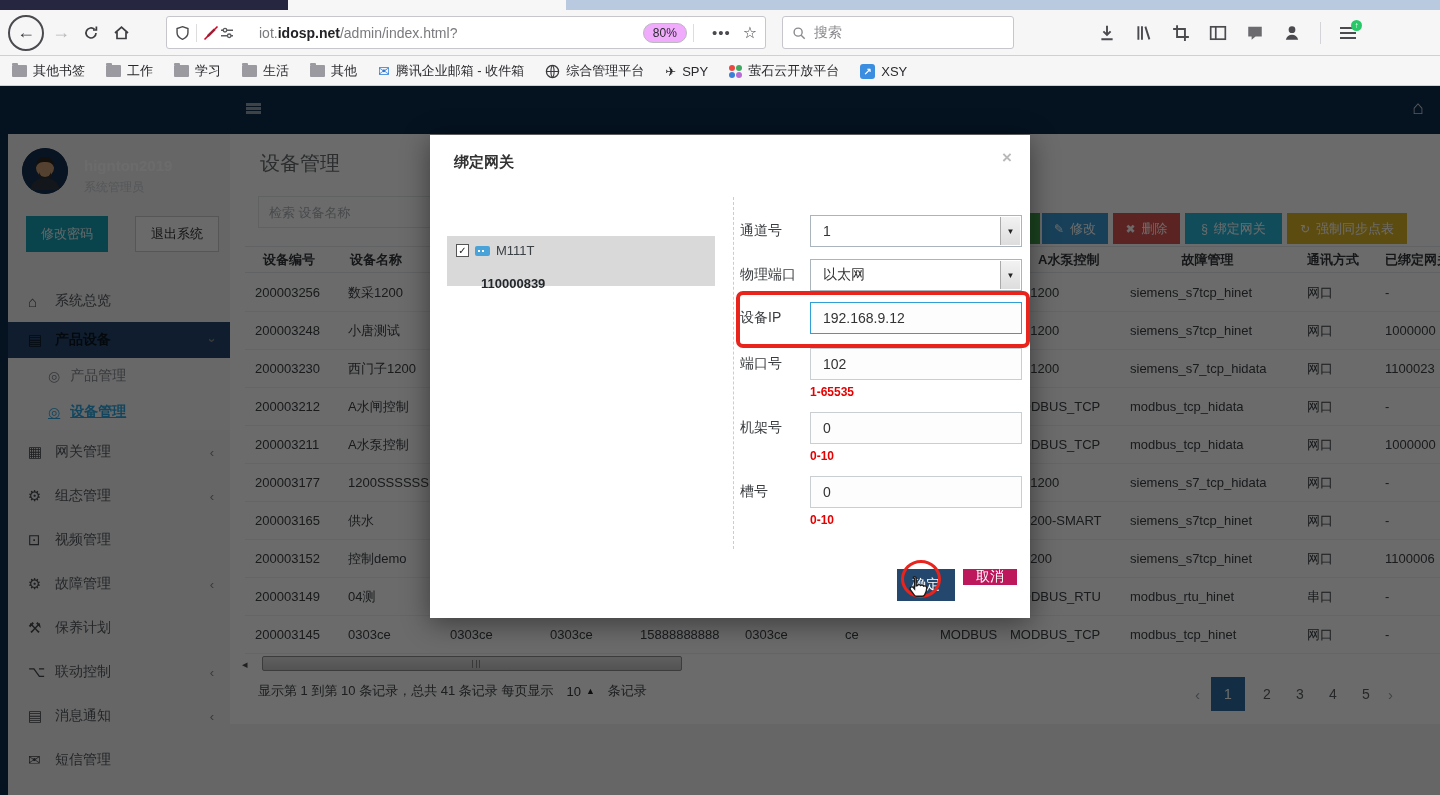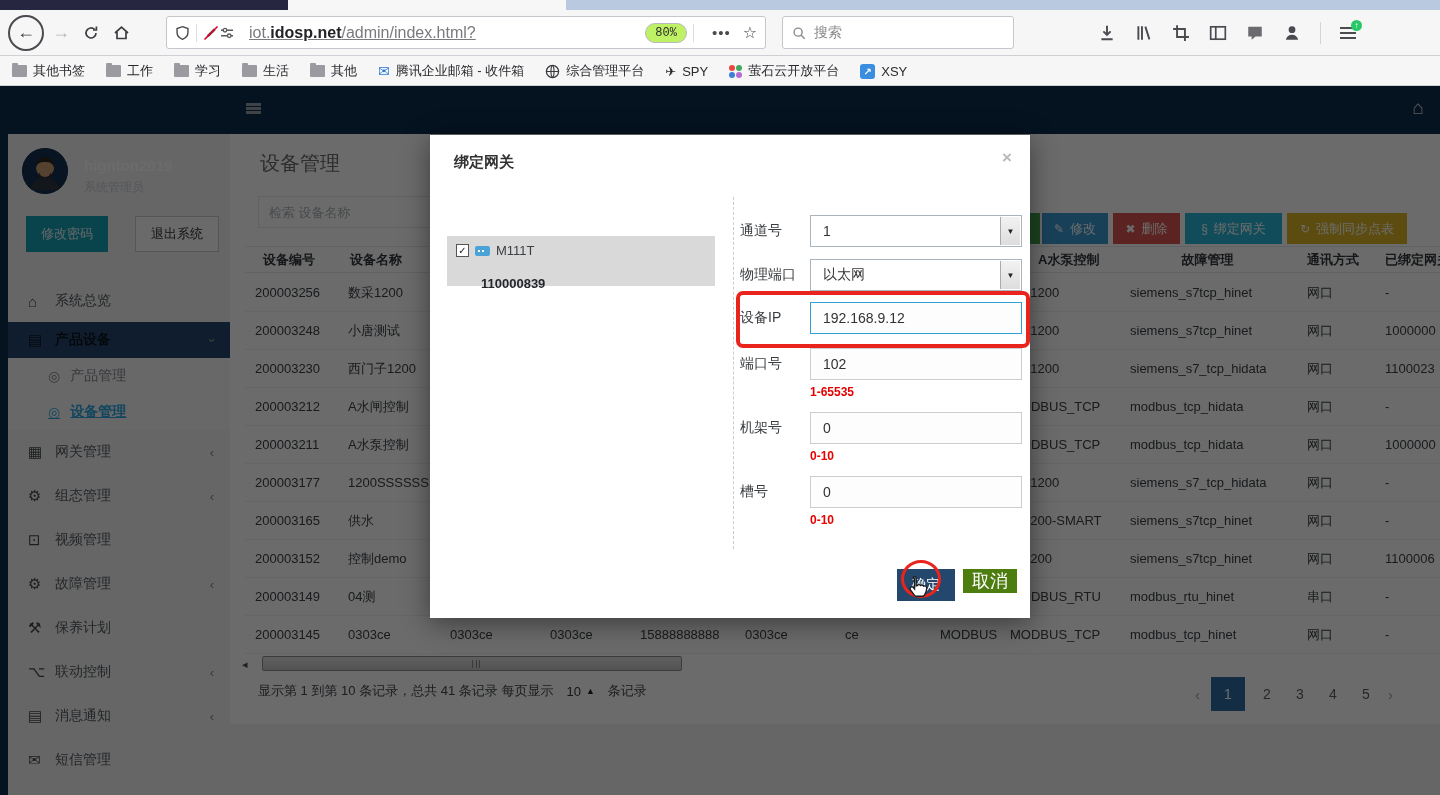--- a/index.html
+++ b/index.html
@@ -8,23 +8,23 @@
 
 .tabstrip { position:absolute; top:0; left:0; width:1440px; height:10px; background:#b9c9df; }
 .tab-dark { position:absolute; left:0; top:0; width:288px; height:10px; background:#262640; }
 .tab-white { position:absolute; left:288px; top:0; width:278px; height:10px; background:#f7f7f8; }
 .navbar { position:absolute; top:10px; left:0; width:1440px; height:46px; background:#f6f6f7; border-bottom:1px solid #d0d0d4; display:flex; align-items:center; padding:0 8px; }
 .nav-btn { width:30px; height:30px; display:flex; align-items:center; justify-content:center; color:#3e3e42; font-size:18px; flex:none; }
 .back-btn { width:36px; height:36px; border:2px solid #4a4a4f; border-radius:50%; background:#f6f6f7; margin-right:2px; }
 .fwd-btn { color:#b8b8bc; }
 .urlbar { width:600px; height:33px; background:#fff; border:1px solid #c6c6cc; border-radius:3px; display:flex; align-items:center; padding:0 8px; margin-left:30px; flex:none; }
 .u-sep { width:1px; height:18px; background:#ddd; margin:0 6px; flex:none; }
-.url-text { font-size:16px; color:#7a7a7e; margin-left:14px; white-space:nowrap;text-decoration:underline; }
+.url-text { font-size:14px; color:#7a7a7e; margin-left:24px; white-space:nowrap; }
 .url-text b { color:#232327; font-weight:700; }
-.zoom-pill { border:1px solid #b9b9be; border-radius:11px; padding:2px 9px; font-size:12px; background:#bef264; color:#2a2a2e; margin-left:auto; flex:none;font-family:Liberation Mono, monospace; }
+.zoom-pill { border:1px solid #b9b9be; border-radius:11px; padding:2px 9px; font-size:12px; background:#f0abfc; color:#2a2a2e; margin-left:auto; flex:none; }
 .u-dots { color:#4a4a4f; font-size:15px; letter-spacing:1px; margin-left:12px; flex:none; }
 .u-star { color:#4a4a4f; font-size:16px; margin-left:12px; flex:none; }
 .searchbox { width:232px; height:33px; background:#fff; border:1px solid #c6c6cc; border-radius:3px; display:flex; align-items:center; padding:0 9px; margin-left:16px; color:#8a8a8e; font-size:14px; gap:8px; flex:none; }
 .tools { display:flex; align-items:center; gap:19px; margin-left:84px; flex:none; }
 .tool-ic { display:flex; align-items:center; justify-content:center; }
 .t-sep { width:1px; height:22px; background:#d4d4d8; }
 .burger-ff { position:relative; width:16px; height:12px; }
 .burger-ff i, .burger-ff i::before, .burger-ff i::after { display:block; position:absolute; width:16px; height:2px; background:#4a4a4f; content:""; }
 .burger-ff i { top:5px; } .burger-ff i::before { top:-5px; } .burger-ff i::after { top:5px; }
 .ff-badge { position:absolute; right:-6px; top:-7px; width:11px; height:11px; background:#2ac769; border-radius:50%; color:#fff; font-size:8px; line-height:11px; text-align:center; }
@@ -118,21 +118,21 @@
 .router-ic::before { content:""; position:absolute; left:3px; top:4px; width:2px; height:2px; background:#fff; box-shadow:4px 0 #fff; }
 .gw-code { margin:18px 0 0 25px; font-weight:bold; color:#24282c; }
 .vsep { position:absolute; left:303px; top:62px; height:352px; border-left:1px dashed #ccc; }
 .f-label { position:absolute; left:310px; width:66px; font-size:14px; color:#3a3d40; }
 .f-sel, .f-inp { position:absolute; left:380px; width:212px; height:32px; border:1px solid #a9b4bc; background:#fff; font-size:14px; color:#333; display:flex; align-items:center; padding-left:12px; }
 .f-inp { border-color:#c9ced2; background:#fdfdfd; }
 .f-inp.focus { border:1px solid #2f9fd6; }
 .dd-btn { position:absolute; right:1px; top:1px; bottom:1px; width:20px; background:linear-gradient(#f2f2f2,#ddd); border-left:1px solid #aaa; display:flex; align-items:center; justify-content:center; font-size:8px; color:#222; }
 .f-hint { position:absolute; left:380px; font-size:12px; font-weight:bold; color:#e60000; }
 .m-ok { position:absolute; left:467px; top:434px; width:58px; height:32px; background:#24486d; color:#fff; font-size:14px; display:flex; align-items:center; justify-content:center; }
-.m-cancel { position:absolute; left:533px; top:434px; width:54px; height:24px; background:#4d7c0f; color:#fff; font-size:18px; display:flex; align-items:center; justify-content:center; }
+.m-cancel { position:absolute; left:533px; top:434px; width:54px; height:16px; background:#be185d; color:#fff; font-size:14px; display:flex; align-items:center; justify-content:center; }
 
 
 .anno-rect { position:absolute; left:736px; top:291px; width:294px; height:57px; border:4px solid #e8241d; border-radius:7px; z-index:70; pointer-events:none; }
 .anno-circle { position:absolute; left:901px; top:560px; width:40px; height:38px; border:3px solid #e8241d; border-radius:50%; z-index:70; pointer-events:none; }
 .cursor-hand { position:absolute; left:906px; top:575px; z-index:71; pointer-events:none; }
 </style>
 </head>
 <body>
 
 <div class="tabstrip">

